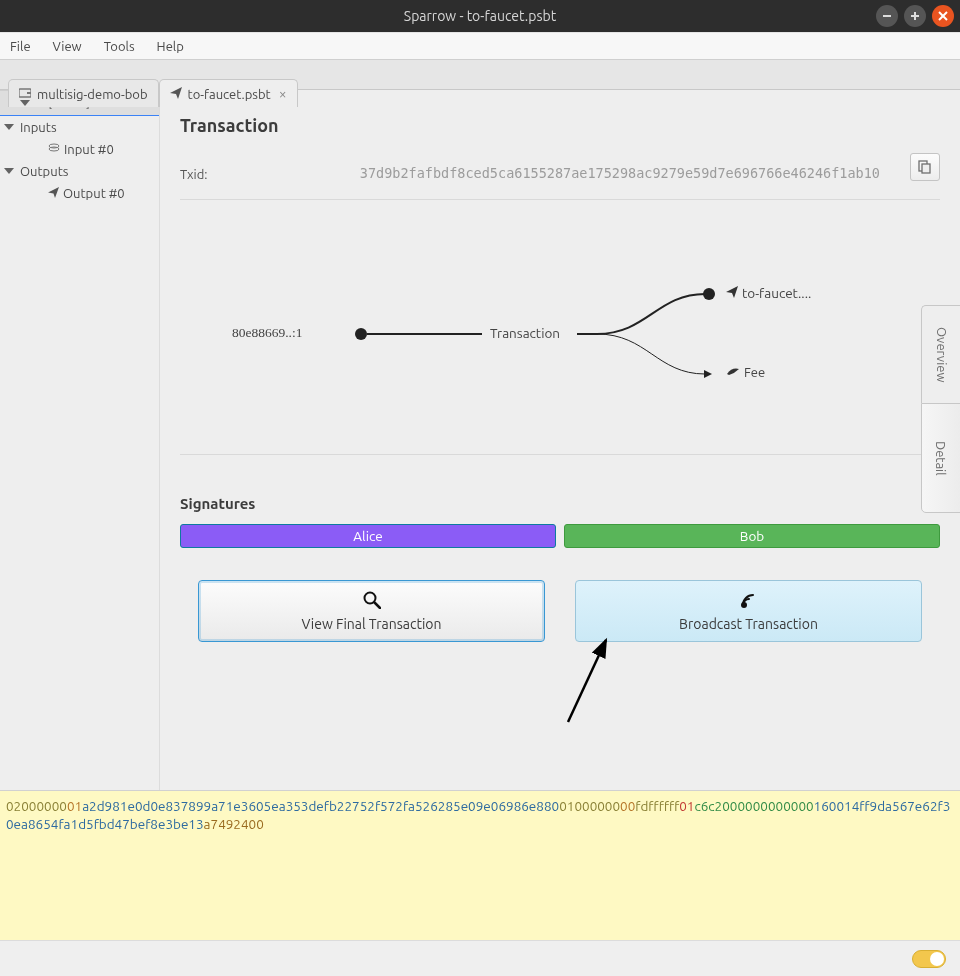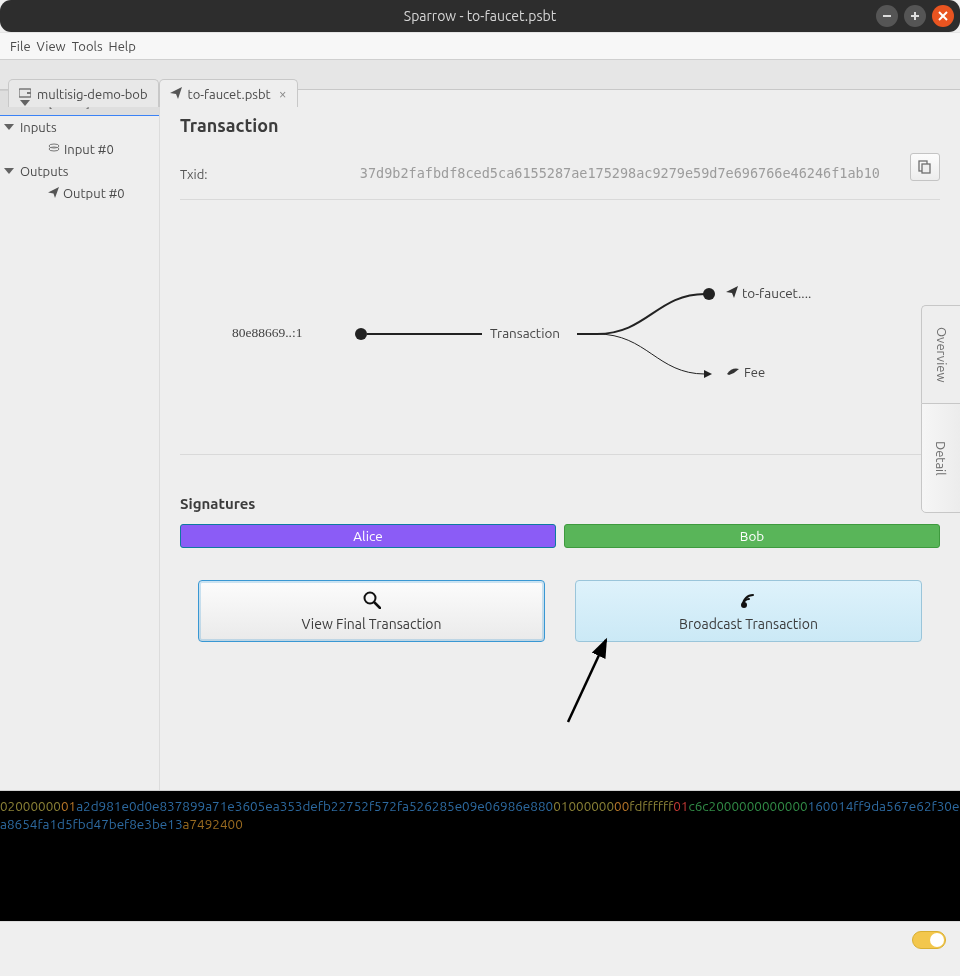--- a/index.html
+++ b/index.html
@@ -1,26 +1,26 @@
 <!DOCTYPE html>
 <html><head>
   <meta charset="utf-8">
   <style>
     * { box-sizing: border-box; margin: 0; padding: 0; font-family: "Ubuntu","DejaVu Sans",Arial,sans-serif; }
     html,body { width:960px; height:976px; background:#efefef; overflow:hidden; }
 
     
-    .titlebar { height:32px; background:#2d2d2d; color:#d6d6d6; display:flex; align-items:center; font-size:14px; position:relative;border-radius:11px; }
+    .titlebar { height:32px; background:#2d2d2d; color:#d6d6d6; display:flex; align-items:center; font-size:14px; position:relative; }
     .titlebar .title { flex:1; text-align:center; pointer-events:none; }
     .titlebar .win-btns { position:absolute; right:6px; top:0; height:32px; display:flex; align-items:center; gap:6px; }
     .win-btn  { width:22px; height:22px; border-radius:50%; display:flex; align-items:center; justify-content:center; font-size:14px; color:#ddd; background:#555; }
     .win-btn.close { background:#e95420; color:#fff; }
 
     
-    .menubar { height:28px; background:#f7f7f7; display:flex; align-items:center; border-bottom:1px solid #cfcfcf; border-top:1px solid #e5e5e5; font-size:13px; color:#4a4a4a; padding:10px 10px; gap:6px; }
+    .menubar { height:28px; background:#f7f7f7; display:flex; align-items:center; border-bottom:1px solid #cfcfcf; border-top:1px solid #e5e5e5; font-size:13px; color:#4a4a4a; padding:10px 10px; gap:22px; }
 
     
     .tabs-row { height:30px; background:#e6e6e6; display:flex; align-items:flex-end; border-bottom:1px solid #c8c8c8; padding-left:8px; gap:0; }
     .tab { height:28px; display:flex; align-items:center; padding:0 10px; font-size:13px; color:#4a4a4a; border:1px solid #c8c8c8; border-bottom:none; background:#e8e8e8; border-top-left-radius:5px; border-top-right-radius:5px; position:relative; top:18px; }
     .tab.active { background:#eeeeee; z-index:2; }
     .tab .ico { margin-right:6px; font-size:12px; color:#777; }
     .tab .close-x { margin-left:8px; color:#888; font-size:14px; }
 
     
     .body-row { display:flex; height:700px; background:#eeeeee; }
@@ -70,21 +70,21 @@
     .big-btns { display:flex; gap:30px; margin-top:32px; padding:0 18px;}
     .big-btn { flex:1; height:62px; border-radius:4px; display:flex; flex-direction:column; align-items:center; justify-content:center; font-size:14px; color:#3a3a3a; gap:4px; }
     .big-btn .bico { font-size:17px; color:#222; }
     .big-btn.left  { background:linear-gradient(#fcfcfc,#eaeaea); border:1px solid #3897d3; box-shadow:0 0 0 2px rgba(56,151,211,.25) inset; }
     .big-btn.right { background:linear-gradient(#def2fb,#cbe9f6); border:1px solid #9ac5da; }
 
     
     .annot-arrow-svg { position:absolute; left:400px; top:540px; pointer-events:none; }
 
     
-    .hex-panel { border-top:1px solid #d1d1d1; background:#000000; font-family:"DejaVu Sans Mono","Courier New",monospace; font-size:13.5px; padding:6px 0; height:131px; line-height:1.35; word-break:break-all; }
+    .hex-panel { border-top:1px solid #d1d1d1; background:#fef9c3; font-family:"DejaVu Sans Mono","Courier New",monospace; font-size:13.5px; padding:6px 6px; height:150px; line-height:1.35; word-break:break-all; }
     .hex-panel .c-olive  { color:#8a8136; }
     .hex-panel .c-orange { color:#b67528; }
     .hex-panel .c-blue   { color:#2d6aa0; }
     .hex-panel .c-green  { color:#318b46; }
     .hex-panel .c-red    { color:#c23933; }
     .hex-panel .c-brown  { color:#9a6b20; }
 
     
     .status-bar { height:36px; background:#efefef; border-top:1px solid #dcdcdc; display:flex; align-items:center; justify-content:flex-end; padding-right:14px; }
     .toggle { width:34px; height:18px; border-radius:10px; background:#f3c74d; position:relative; border:1px solid #d9af32; }

